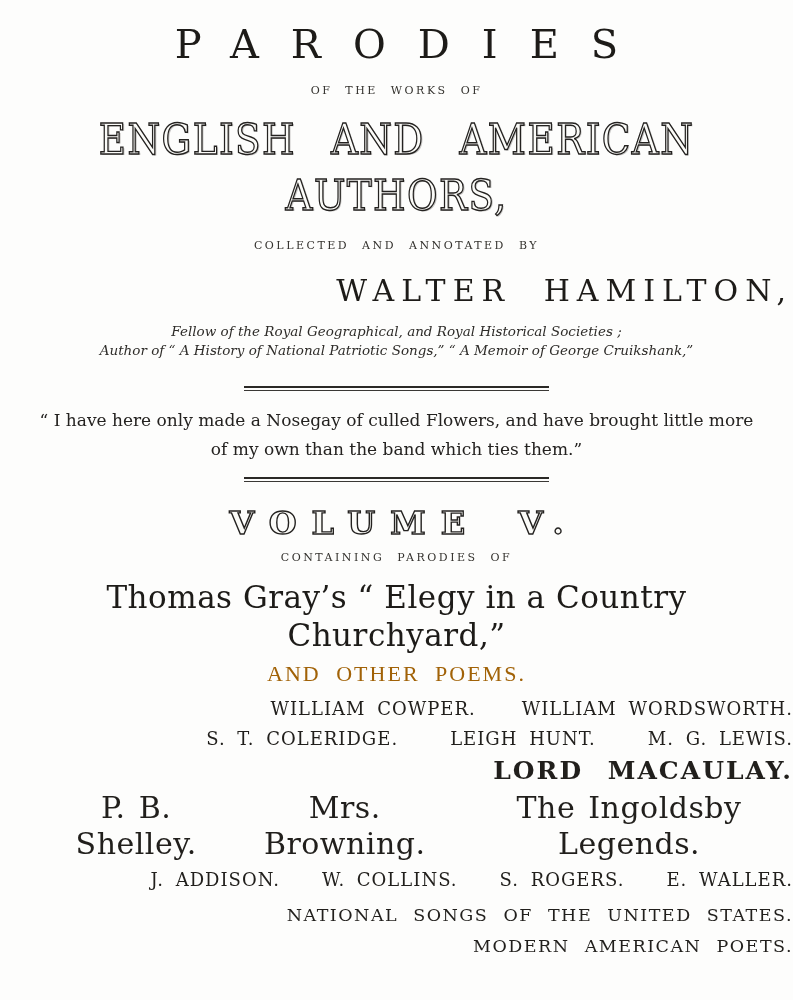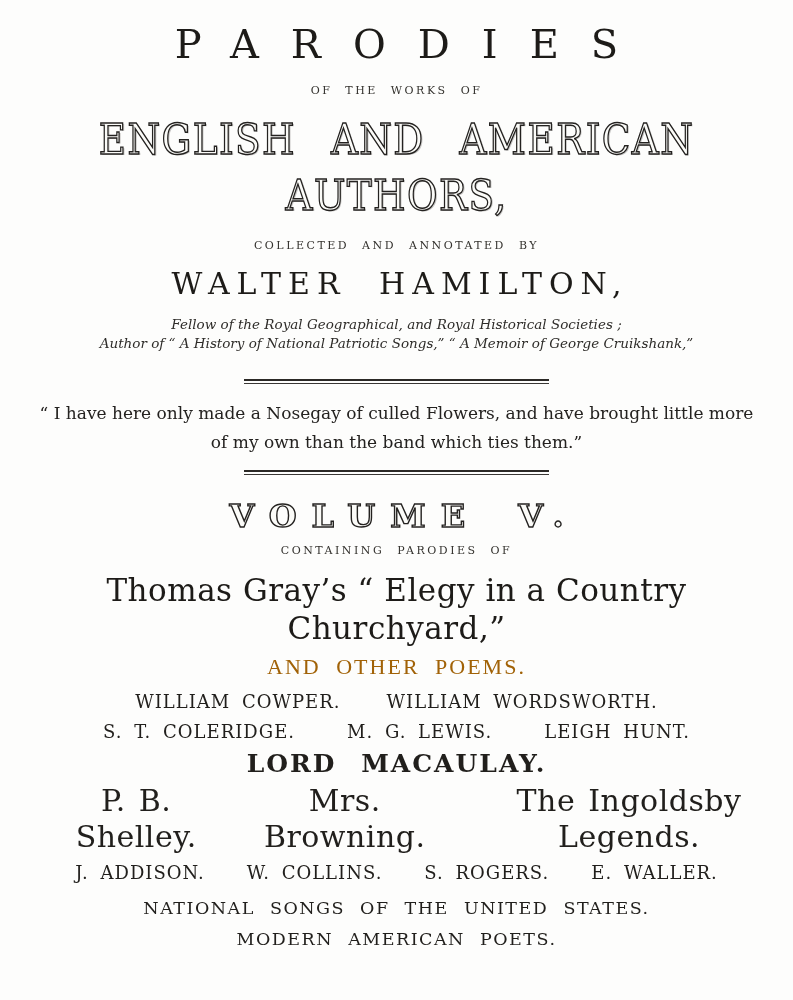--- a/index.html
+++ b/index.html
@@ -39,24 +39,25 @@
     text-shadow: 1.5px 1.5px 0 rgba(60,58,54,0.28);
   }
   @supports (-webkit-text-stroke: 1px black) {
     .ornate-title {
       color: #fbfbf8;
       -webkit-text-stroke: 1.25px #242220;
     }
   }
   .collected-by { margin-top: 23px; }
   .editor-name {
-    margin-top: 15px;
+    margin-top: 22px;
     font-size: 30px; line-height: 34px;
     letter-spacing: 7px; text-indent: 7px; word-spacing: 16px;
     color: #1d1b18;
+    text-align: right;
   }
   .credentials {
     margin-top: 14px;
     font-style: italic;
     font-size: 13.5px; line-height: 19px;
     color: #2e2c29;
   }
   
   .rule-short {
     width: 305px; height: 2px;
@@ -93,21 +94,21 @@
     color: #1d1b18;
   }
   .caps-line {
     font-size: 22px; line-height: 22px;
     letter-spacing: 1px; word-spacing: 5px;
     color: #a16207;
     font-family: Liberation Serif, serif;
   }
   .other-poems { margin-top: 9px; letter-spacing: 2px; word-spacing: 8px; }
   .authors-line {
-    display: flex; justify-content: center; align-items: baseline;
+    display: flex; justify-content: flex-end; align-items: baseline;
     font-size: 18px; line-height: 22px;
     letter-spacing: 1px; word-spacing: 5px;
     color: #211f1c;
   }
   .g46 { gap: 46px; }
   .g52 { gap: 52px; }
   .g58 { gap: 58px; }
   .g42 { gap: 42px; }
   .g14 { gap: 14px; }
   .row-1 { margin-top: 13px; }
@@ -163,22 +164,22 @@
   <div class="gray-line">Thomas Gray’s “ Elegy in a Country Churchyard,”</div>
 
   <div class="caps-line other-poems">AND OTHER POEMS.</div>
 
   <div class="authors-line g46 row-1">
       <span>WILLIAM COWPER.</span>
       <span>WILLIAM WORDSWORTH.</span>
     </div>
   <div class="authors-line g52 row-2">
       <span>S. T. COLERIDGE.</span>
+      <span>LEIGH HUNT.</span>
       <span>M. G. LEWIS.</span>
-      <span>LEIGH HUNT.</span>
     </div>
   <div class="authors-line macaulay">
       <span>LORD MACAULAY.</span>
     </div>
   <div class="authors-line g14 shelley">
       <span>P. B. Shelley.</span>
       <span>Mrs. Browning.</span>
       <span>The Ingoldsby Legends.</span>
     </div>
   <div class="authors-line g42 row-6">

